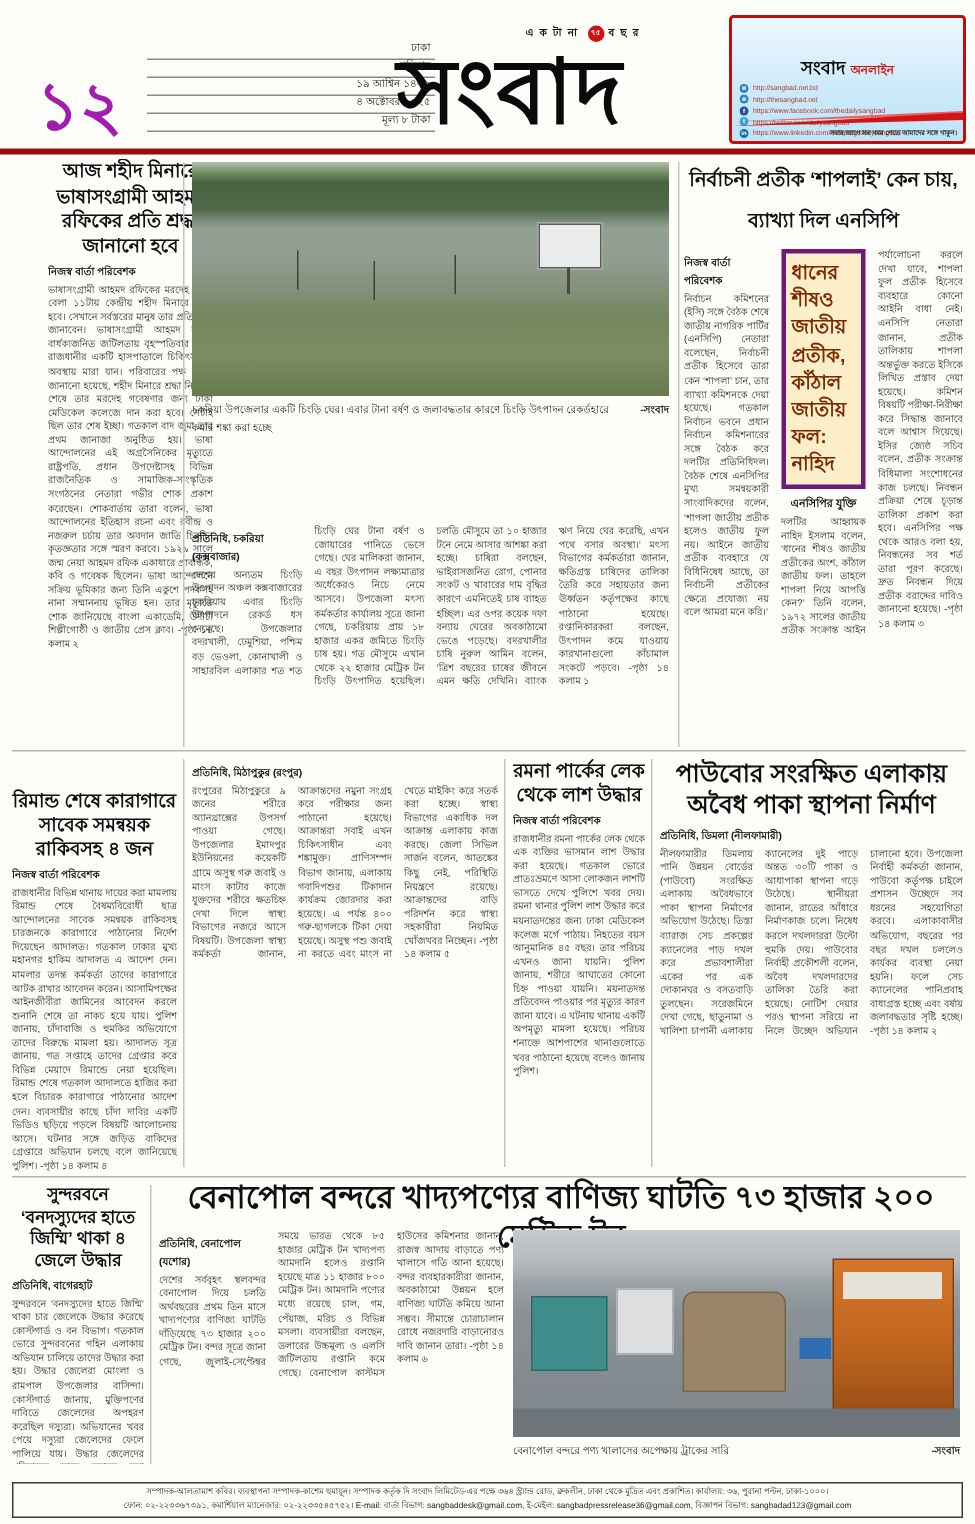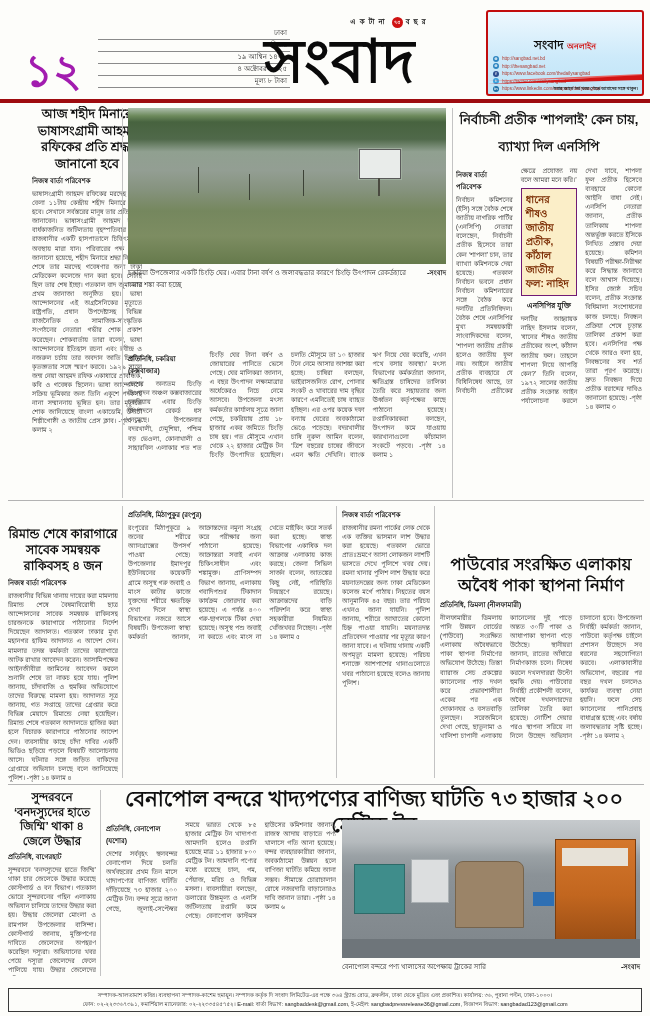--- a/index.html
+++ b/index.html
@@ -54,31 +54,31 @@
     linear-gradient(180deg,#aebfae 0%,#6d8a5c 5%,#47633f 9%,#50694a 20%,#90a090 28%,#939e93 40%,#86937f 52%,#75875e 66%,#7d8d62 82%,#667a4c 100%);}
   .p1-sign{position:absolute;right:14%;top:26%;width:42px;height:30px;background:#e9ecea;border:1px solid #5a5a5a;box-shadow:0 0 0 1px #9fae9d;}
   .p1-sign:after{content:"";position:absolute;left:45%;top:100%;width:2px;height:18px;background:#4a4a40;}
   .p1-pole{position:absolute;width:1.5px;height:26px;background:#3c4236;top:38%;}
   .photo1-caption{left:128px;top:267px;width:318px;}
   .main-headline{left:128px;top:282px;width:318px;font-size:26px;line-height:32px;}
   .chingri-body{left:128px;top:350px;width:318px;height:146px;}
   
   .ncp-head{left:456px;top:106px;width:186px;font-size:13px;line-height:27px;}
   .ncp-body{left:456px;top:166px;width:186px;height:330px;}
-  .quote-box{break-inside:avoid;background:#fbeec8;border:1px solid #701a75;color:#7a2a00;font-weight:bold;font-size:10px;line-height:1.4;padding:4px;margin:4px 0;text-align:left;}
+  .quote-box{break-inside:avoid;background:#fbeec8;border:3px solid #701a75;color:#7a2a00;font-weight:bold;font-size:13px;line-height:1.4;padding:4px;margin:4px 0;text-align:left;}
   .subhead{font-weight:bold;font-size:7.4px;text-align:center;margin:3px 0 2px;color:#111;}
 
   
   .rimand{left:8px;top:526px;width:110px;height:278px;}
   .rimand .headline{font-size:12.5px;line-height:16px;}
   .mitha{left:128px;top:506px;width:204px;height:272px;}
   .mitha .headline{font-size:16.5px;line-height:21px;}
   .ramna{left:342px;top:506px;width:88px;height:272px;}
   .ramna .headline{font-size:12.5px;line-height:16px;}
-  .paubo{left:440px;top:506px;width:202px;height:272px;margin-top:48px;}
+  .paubo{left:440px;top:506px;width:202px;height:272px;}
   .paubo .headline{font-size:16.5px;line-height:21px;}
 
   
   .sundarban{left:8px;top:790px;width:88px;height:186px;}
   .sundarban .headline{font-size:11.5px;line-height:14.5px;}
   .benapole-head{left:106px;top:786px;width:536px;font-size:21px;line-height:26px;}
   .benapole-body{left:106px;top:820px;width:230px;height:156px;}
   .photo2{left:342px;top:820px;width:298px;height:138px;overflow:hidden;background:
     linear-gradient(180deg,#c6cacd 0%,#b5babd 16%,#9aa1a5 26%,#8b9297 40%,#7e858a 100%);}
   .p2-ground{position:absolute;left:0;right:0;bottom:0;height:14%;background:#6e757a;}
@@ -199,20 +199,21 @@
   <div class="abs vrule" style="left:122px;top:506px;height:272px;"></div>
 
   <div class="abs mitha flow">
     <div class="byline">প্রতিনিধি, মিঠাপুকুর (রংপুর)</div>
     <div class="body-text cols3">রংপুরের মিঠাপুকুরে ৯ জনের শরীরে অ্যানথ্রাক্সের উপসর্গ পাওয়া গেছে। উপজেলার ইমাদপুর ইউনিয়নের কয়েকটি গ্রামে অসুস্থ গরু জবাই ও মাংস কাটার কাজে যুক্তদের শরীরে ক্ষতচিহ্ন দেখা দিলে স্বাস্থ্য বিভাগের নজরে আসে বিষয়টি। উপজেলা স্বাস্থ্য কর্মকর্তা জানান, আক্রান্তদের নমুনা সংগ্রহ করে পরীক্ষার জন্য পাঠানো হয়েছে। আক্রান্তরা সবাই এখন চিকিৎসাধীন এবং শঙ্কামুক্ত। প্রাণিসম্পদ বিভাগ জানায়, এলাকায় গবাদিপশুর টিকাদান কার্যক্রম জোরদার করা হয়েছে। এ পর্যন্ত ৪০০ গরু-ছাগলকে টিকা দেয়া হয়েছে। অসুস্থ পশু জবাই না করতে এবং মাংস না খেতে মাইকিং করে সতর্ক করা হচ্ছে। স্বাস্থ্য বিভাগের একাধিক দল আক্রান্ত এলাকায় কাজ করছে। জেলা সিভিল সার্জন বলেন, আতঙ্কের কিছু নেই, পরিস্থিতি নিয়ন্ত্রণে রয়েছে। আক্রান্তদের বাড়ি পরিদর্শন করে স্বাস্থ্য সহকারীরা নিয়মিত খোঁজখবর নিচ্ছেন। -পৃষ্ঠা ১৪ কলাম ৫</div>
   </div>
 
   <div class="abs vrule" style="left:336px;top:506px;height:272px;"></div>
 
   <div class="abs ramna flow">
+    <div class="headline">রমনা পার্কের লেক থেকে লাশ উদ্ধার</div>
     <div class="byline">নিজস্ব বার্তা পরিবেশক</div>
     <div class="body-text">রাজধানীর রমনা পার্কের লেক থেকে এক ব্যক্তির ভাসমান লাশ উদ্ধার করা হয়েছে। গতকাল ভোরে প্রাতঃভ্রমণে আসা লোকজন লাশটি ভাসতে দেখে পুলিশে খবর দেয়। রমনা থানার পুলিশ লাশ উদ্ধার করে ময়নাতদন্তের জন্য ঢাকা মেডিকেল কলেজ মর্গে পাঠায়। নিহতের বয়স আনুমানিক ৪৫ বছর। তার পরিচয় এখনও জানা যায়নি। পুলিশ জানায়, শরীরে আঘাতের কোনো চিহ্ন পাওয়া যায়নি। ময়নাতদন্ত প্রতিবেদন পাওয়ার পর মৃত্যুর কারণ জানা যাবে। এ ঘটনায় থানায় একটি অপমৃত্যু মামলা হয়েছে। পরিচয় শনাক্তে আশপাশের থানাগুলোতে খবর পাঠানো হয়েছে বলেও জানায় পুলিশ।</div>
   </div>
 
   <div class="abs vrule" style="left:434px;top:506px;height:272px;"></div>
 
   <div class="abs paubo flow">
     <div class="headline">পাউবোর সংরক্ষিত এলাকায় অবৈধ পাকা স্থাপনা নির্মাণ</div>
     <div class="byline">প্রতিনিধি, ডিমলা (নীলফামারী)</div>
     <div class="body-text cols3">নীলফামারীর ডিমলায় পানি উন্নয়ন বোর্ডের (পাউবো) সংরক্ষিত এলাকায় অবৈধভাবে পাকা স্থাপনা নির্মাণের অভিযোগ উঠেছে। তিস্তা ব্যারাজ সেচ প্রকল্পের ক্যানেলের পাড় দখল করে প্রভাবশালীরা একের পর এক দোকানঘর ও বসতবাড়ি তুলছেন। সরেজমিনে দেখা গেছে, ছাতুনামা ও খালিশা চাপানী এলাকায় ক্যানেলের দুই পাড়ে অন্তত ৩০টি পাকা ও আধাপাকা স্থাপনা গড়ে উঠেছে। স্থানীয়রা জানান, রাতের আঁধারে নির্মাণকাজ চলে। নিষেধ করলে দখলদাররা উল্টো হুমকি দেয়। পাউবোর নির্বাহী প্রকৌশলী বলেন, অবৈধ দখলদারদের তালিকা তৈরি করা হয়েছে। নোটিশ দেয়ার পরও স্থাপনা সরিয়ে না নিলে উচ্ছেদ অভিযান চালানো হবে। উপজেলা নির্বাহী কর্মকর্তা জানান, পাউবো কর্তৃপক্ষ চাইলে প্রশাসন উচ্ছেদে সব ধরনের সহযোগিতা করবে। এলাকাবাসীর অভিযোগ, বছরের পর বছর দখল চললেও কার্যকর ব্যবস্থা নেয়া হয়নি। ফলে সেচ ক্যানেলের পানিপ্রবাহ বাধাগ্রস্ত হচ্ছে এবং বর্ষায় জলাবদ্ধতার সৃষ্টি হচ্ছে। -পৃষ্ঠা ১৪ কলাম ২</div>

